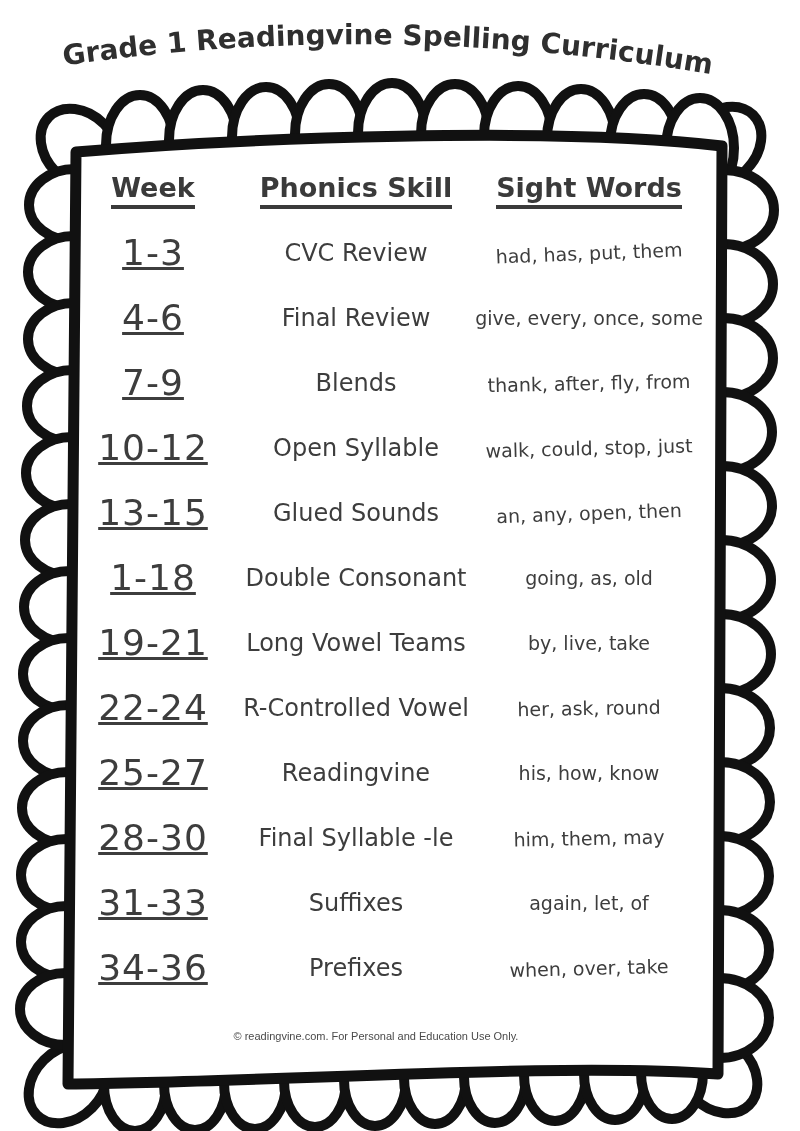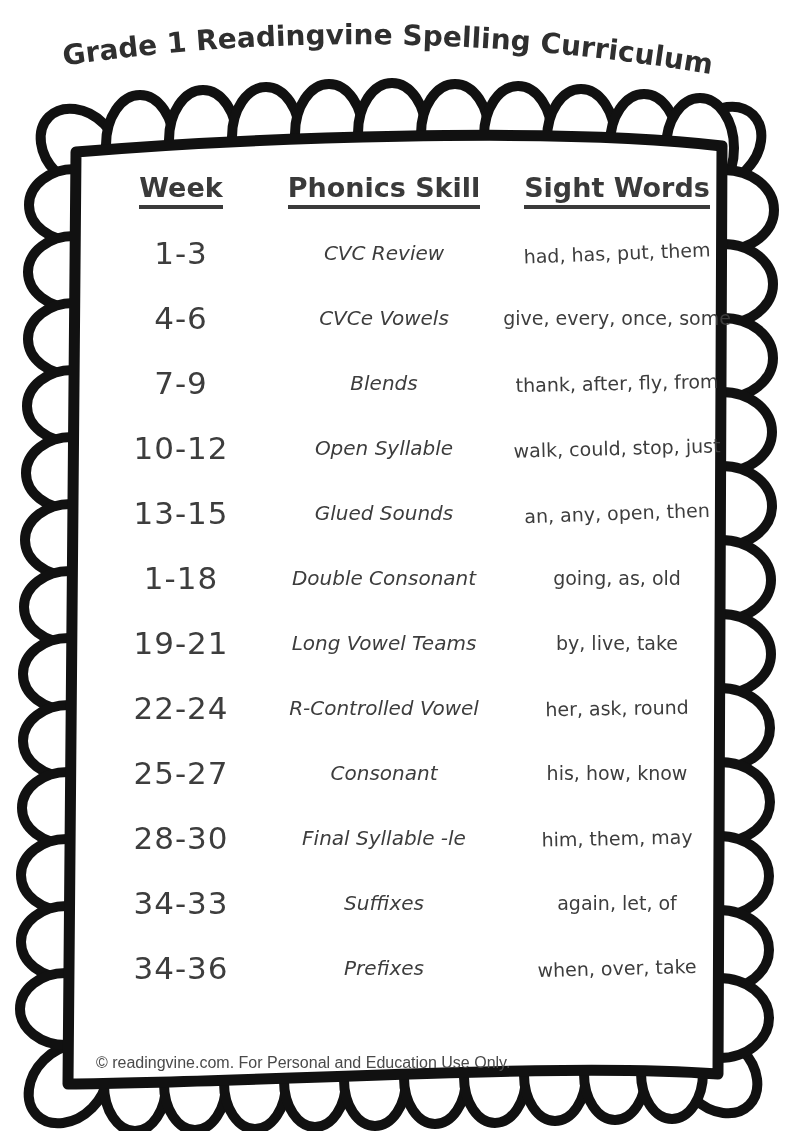--- a/index.html
+++ b/index.html
@@ -13,58 +13,59 @@
   .title-wrap {
     position: absolute; left: 0; top: 0; width: 800px; height: 100px;
   }
   .frame-wrap {
     position: absolute; left: 0; top: 0; width: 800px; height: 1131px;
   }
   .scallop { fill: #ffffff; stroke: #111111; stroke-width: 10; }
   .panel   { fill: #ffffff; stroke: #111111; stroke-width: 11; stroke-linejoin: round; }
 
   .content {
-    position: absolute; left: 106px; top: 162px; width: 616px;
+    position: absolute; left: 78px; top: 162px; width: 616px;
     color: #3d3d3d;
   }
   .grid {
     display: grid;
     grid-template-columns: 150px 256px 210px;
     grid-template-rows: 58px;
     grid-auto-rows: 65px;
   }
   .row { display: contents; }
   .cell {
     display: flex; align-items: center; justify-content: center;
     white-space: nowrap;
   }
   .hdr {
     font-size: 27px; font-weight: bold; color: #3a3a3a;
   }
   .hdr .u {
     border-bottom: 4px solid #3a3a3a; padding-bottom: 2px; line-height: 1.1;
   }
-  .c-week  { font-size: 31px; letter-spacing: 1px; }
-  .c-skill { font-size: 20px; font-style: italic; }
+  .c-week  { font-size: 36px; letter-spacing: 1px; text-decoration: underline; }
+  .c-skill { font-size: 24px; }
   .c-words { font-size: 19px; }
 
   
   .row:nth-child(2)  .c-words { transform: rotate(-2.2deg); }
   .row:nth-child(4)  .c-words { transform: rotate(-1.2deg); }
   .row:nth-child(5)  .c-words { transform: rotate(-1.5deg); }
   .row:nth-child(6)  .c-words { transform: rotate(-2deg); }
   .row:nth-child(9)  .c-words { transform: rotate(-1deg); }
   .row:nth-child(11) .c-words { transform: rotate(-1.2deg); }
   .row:nth-child(13) .c-words { transform: rotate(-1.5deg); }
 
   .footer {
-    margin-top: 54px;
+    margin-top: 30px;
+    text-align: center;
     transform: translateX(-10px);
     font-family: "Liberation Sans", sans-serif;
-    font-size: 16px;
+    font-size: 11px;
     color: #4a4a4a;
   }
 </style>
 </head>
 <body>
 
 <div class="title-wrap">
   <svg width="800" height="100" viewBox="0 0 800 100">
     <path id="titleArc" d="M 60,66 Q 390,18 722,76" fill="none" stroke="none"></path>
     <text font-family="DejaVu Sans, sans-serif" font-size="28" font-weight="bold" fill="#2f2f2f" textLength="650" lengthAdjust="spacingAndGlyphs">
@@ -149,21 +150,21 @@
         </div>
     </div>
 
     <div class="row">
       <div class="cell c-week">1-3</div>
       <div class="cell c-skill">CVC Review</div>
       <div class="cell c-words">had, has, put, them</div>
     </div>
     <div class="row">
       <div class="cell c-week">4-6</div>
-      <div class="cell c-skill">CVCe Vowels</div>
+      <div class="cell c-skill">Final Review</div>
       <div class="cell c-words">give, every, once, some</div>
     </div>
     <div class="row">
       <div class="cell c-week">7-9</div>
       <div class="cell c-skill">Blends</div>
       <div class="cell c-words">thank, after, fly, from</div>
     </div>
     <div class="row">
       <div class="cell c-week">10-12</div>
       <div class="cell c-skill">Open Syllable</div>
@@ -184,30 +185,30 @@
       <div class="cell c-skill">Long Vowel Teams</div>
       <div class="cell c-words">by, live, take</div>
     </div>
     <div class="row">
       <div class="cell c-week">22-24</div>
       <div class="cell c-skill">R-Controlled Vowel</div>
       <div class="cell c-words">her, ask, round</div>
     </div>
     <div class="row">
       <div class="cell c-week">25-27</div>
-      <div class="cell c-skill">Consonant</div>
+      <div class="cell c-skill">Readingvine</div>
       <div class="cell c-words">his, how, know</div>
     </div>
     <div class="row">
       <div class="cell c-week">28-30</div>
       <div class="cell c-skill">Final Syllable -le</div>
       <div class="cell c-words">him, them, may</div>
     </div>
     <div class="row">
-      <div class="cell c-week">34-33</div>
+      <div class="cell c-week">31-33</div>
       <div class="cell c-skill">Suffixes</div>
       <div class="cell c-words">again, let, of</div>
     </div>
     <div class="row">
       <div class="cell c-week">34-36</div>
       <div class="cell c-skill">Prefixes</div>
       <div class="cell c-words">when, over, take</div>
     </div>
   </div>
 

